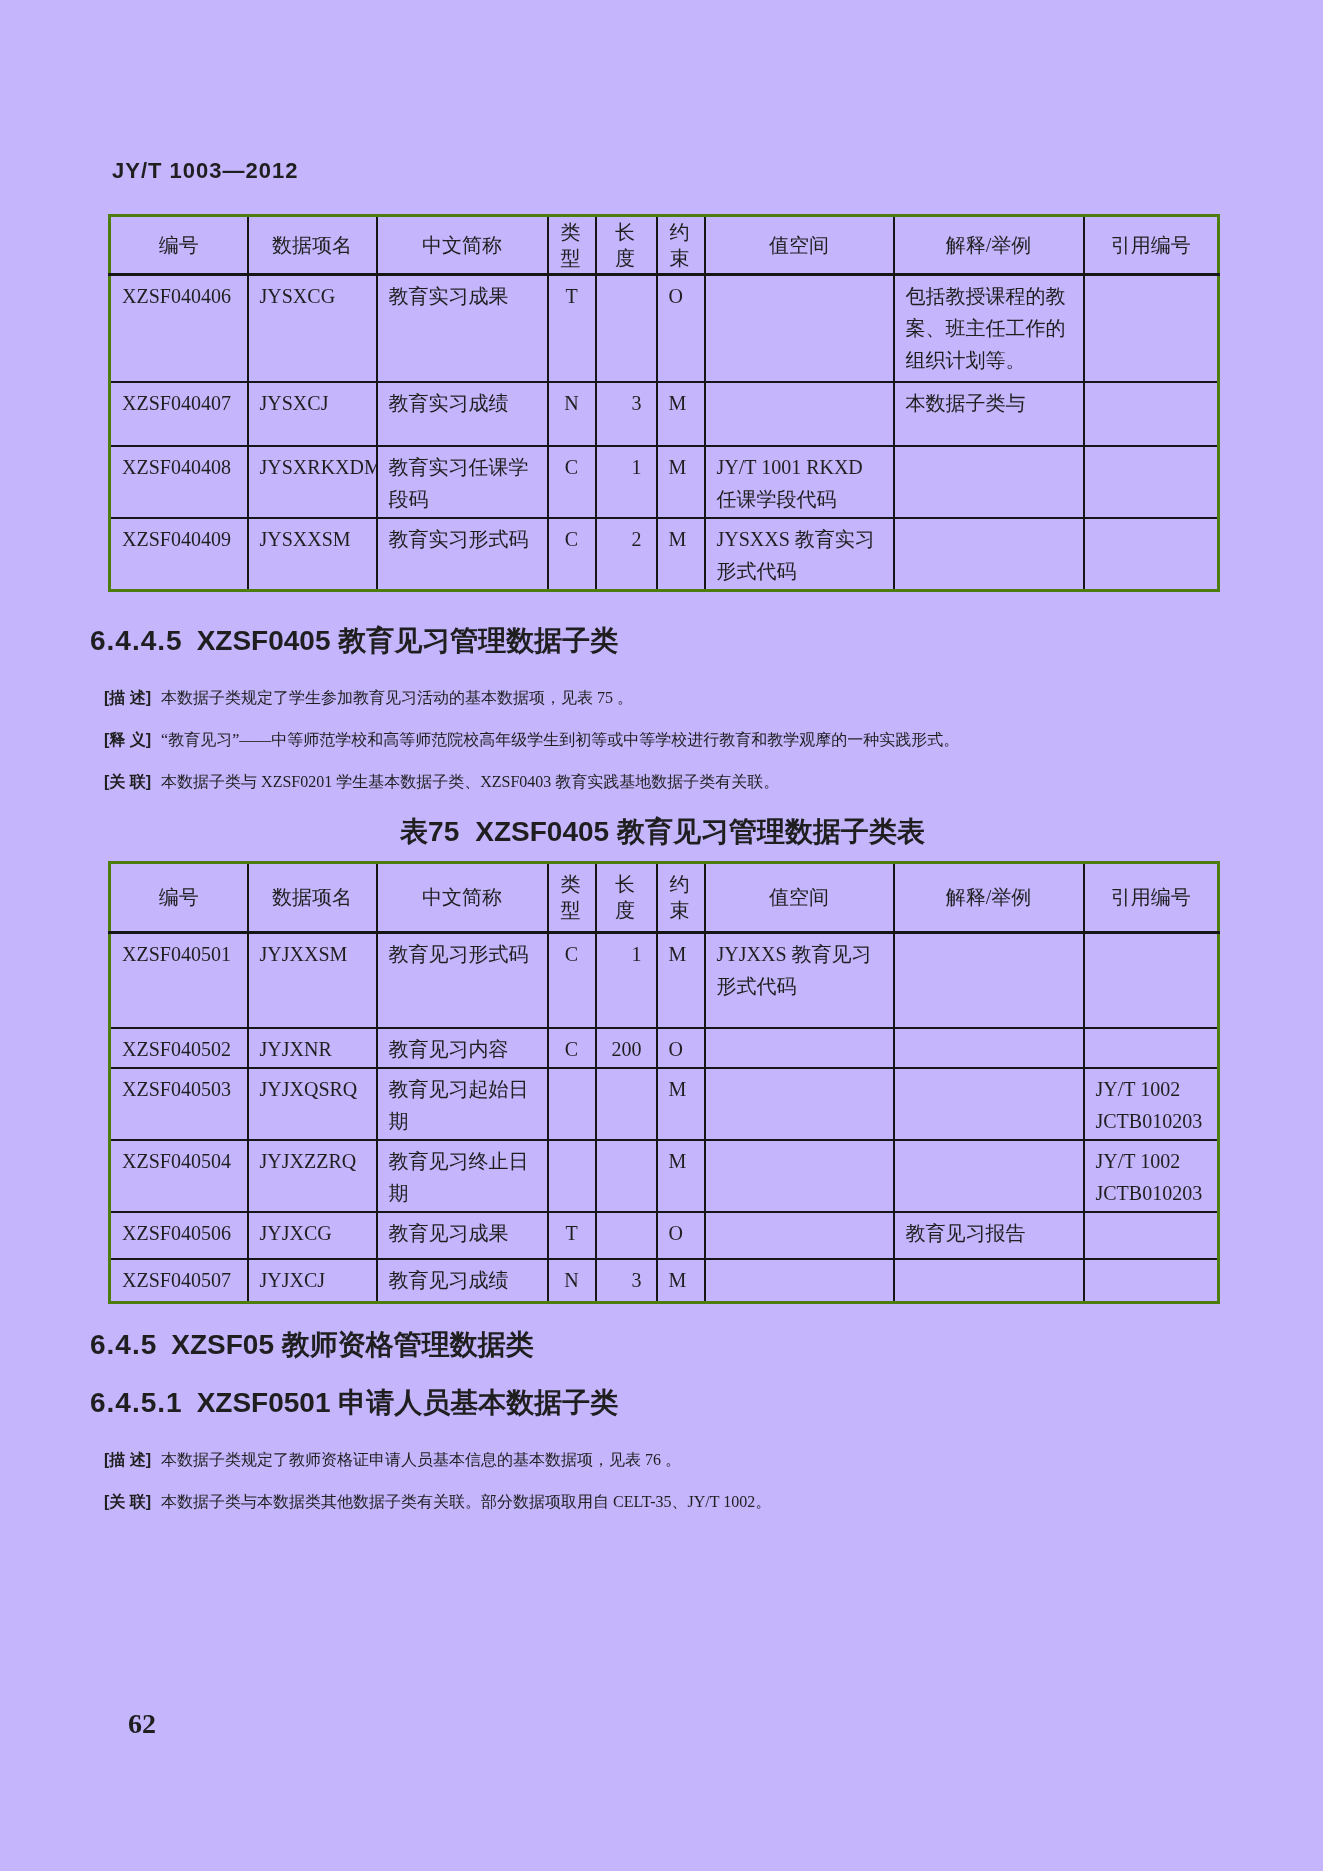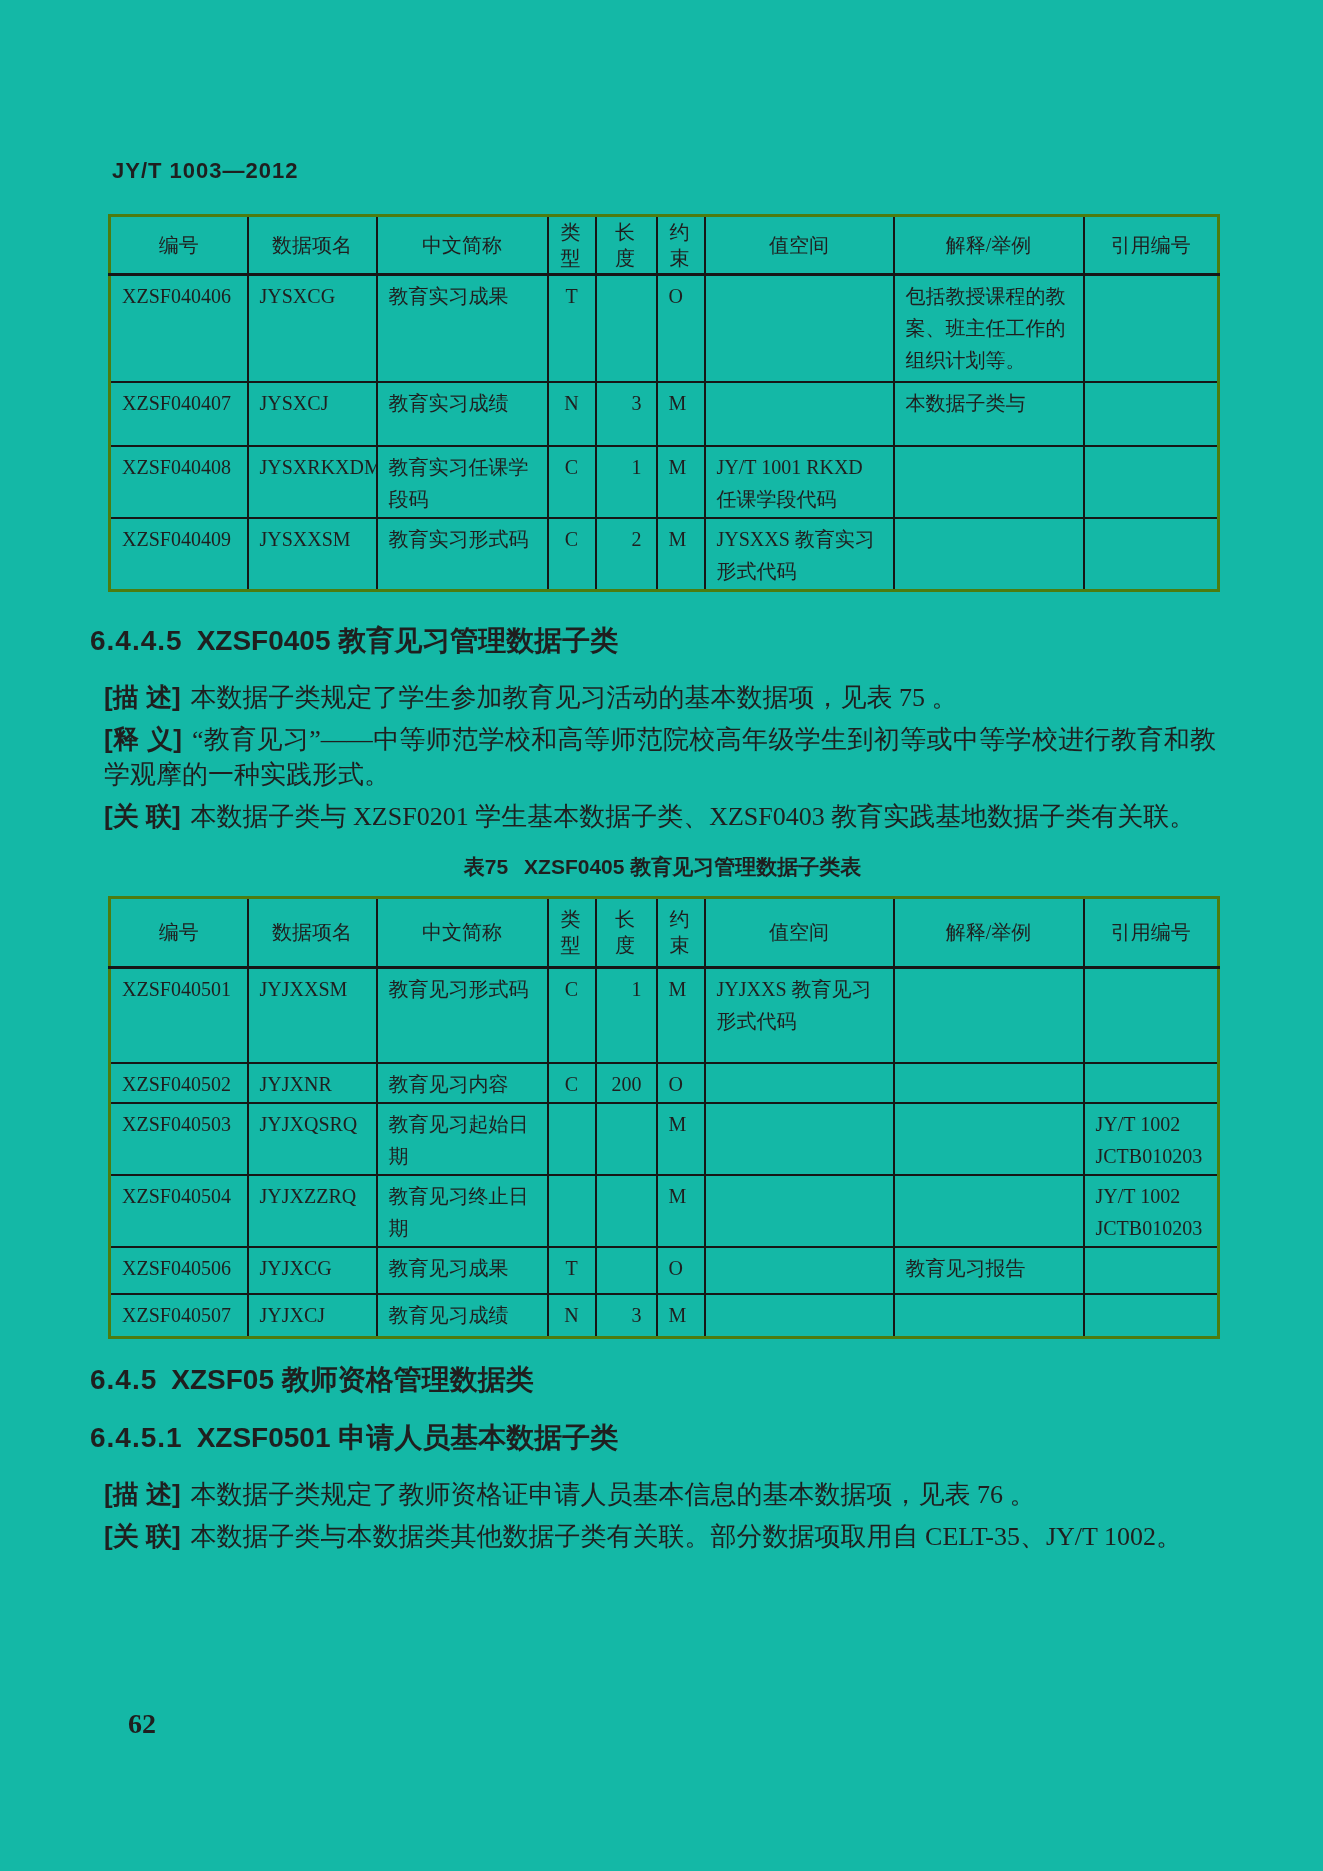--- a/index.html
+++ b/index.html
@@ -1,20 +1,20 @@
 <!DOCTYPE html>
 <html><head>
 <meta charset="utf-8">
 <style>
   html,body { margin:0; padding:0; background:#e8e8e8; }
   .page {
     position:relative;
     width:1323px; height:1871px;
     margin:0 auto;
-    background:#14b8a6;
+    background:#c4b5fd;
     color:#1f1f1f;
     font-family:"Liberation Serif","DejaVu Serif",serif;
     overflow:hidden;
   }
   .content {
     position:absolute;
     left:90px; top:0;
     width:1140px;
   }
   .doc-header {
@@ -83,37 +83,37 @@
     font-weight:bold;
     font-size:28px;
     line-height:30px;
   }
   .heading .sec-num { margin-right:14px; letter-spacing:1px; }
   .h-645  { margin-top:26px; }
   .h-6451 { margin-top:28px; }
   .para {
     margin:7px 0 0 14px;
     width:1112px;
-    font-size:26px;
+    font-size:16px;
     line-height:35px;
     text-align:justify;
   }
   .para.first { margin-top:24px; }
   .para .plabel {
     font-family:"Liberation Sans","DejaVu Sans",sans-serif;
     font-weight:bold;
     margin-right:10px;
   }
   .caption {
     margin:18px 0 0 18px;
     width:1109px;
     text-align:center;
     font-family:"Liberation Sans","DejaVu Sans",sans-serif;
     font-weight:bold;
-    font-size:21px;
+    font-size:28px;
     line-height:30px;
   }
   .caption .cap-num { margin-right:16px; }
   .page-number {
     position:absolute;
     left:128px; top:1712px;
     font-size:28px;
     line-height:24px;
     font-weight:bold;
   }

